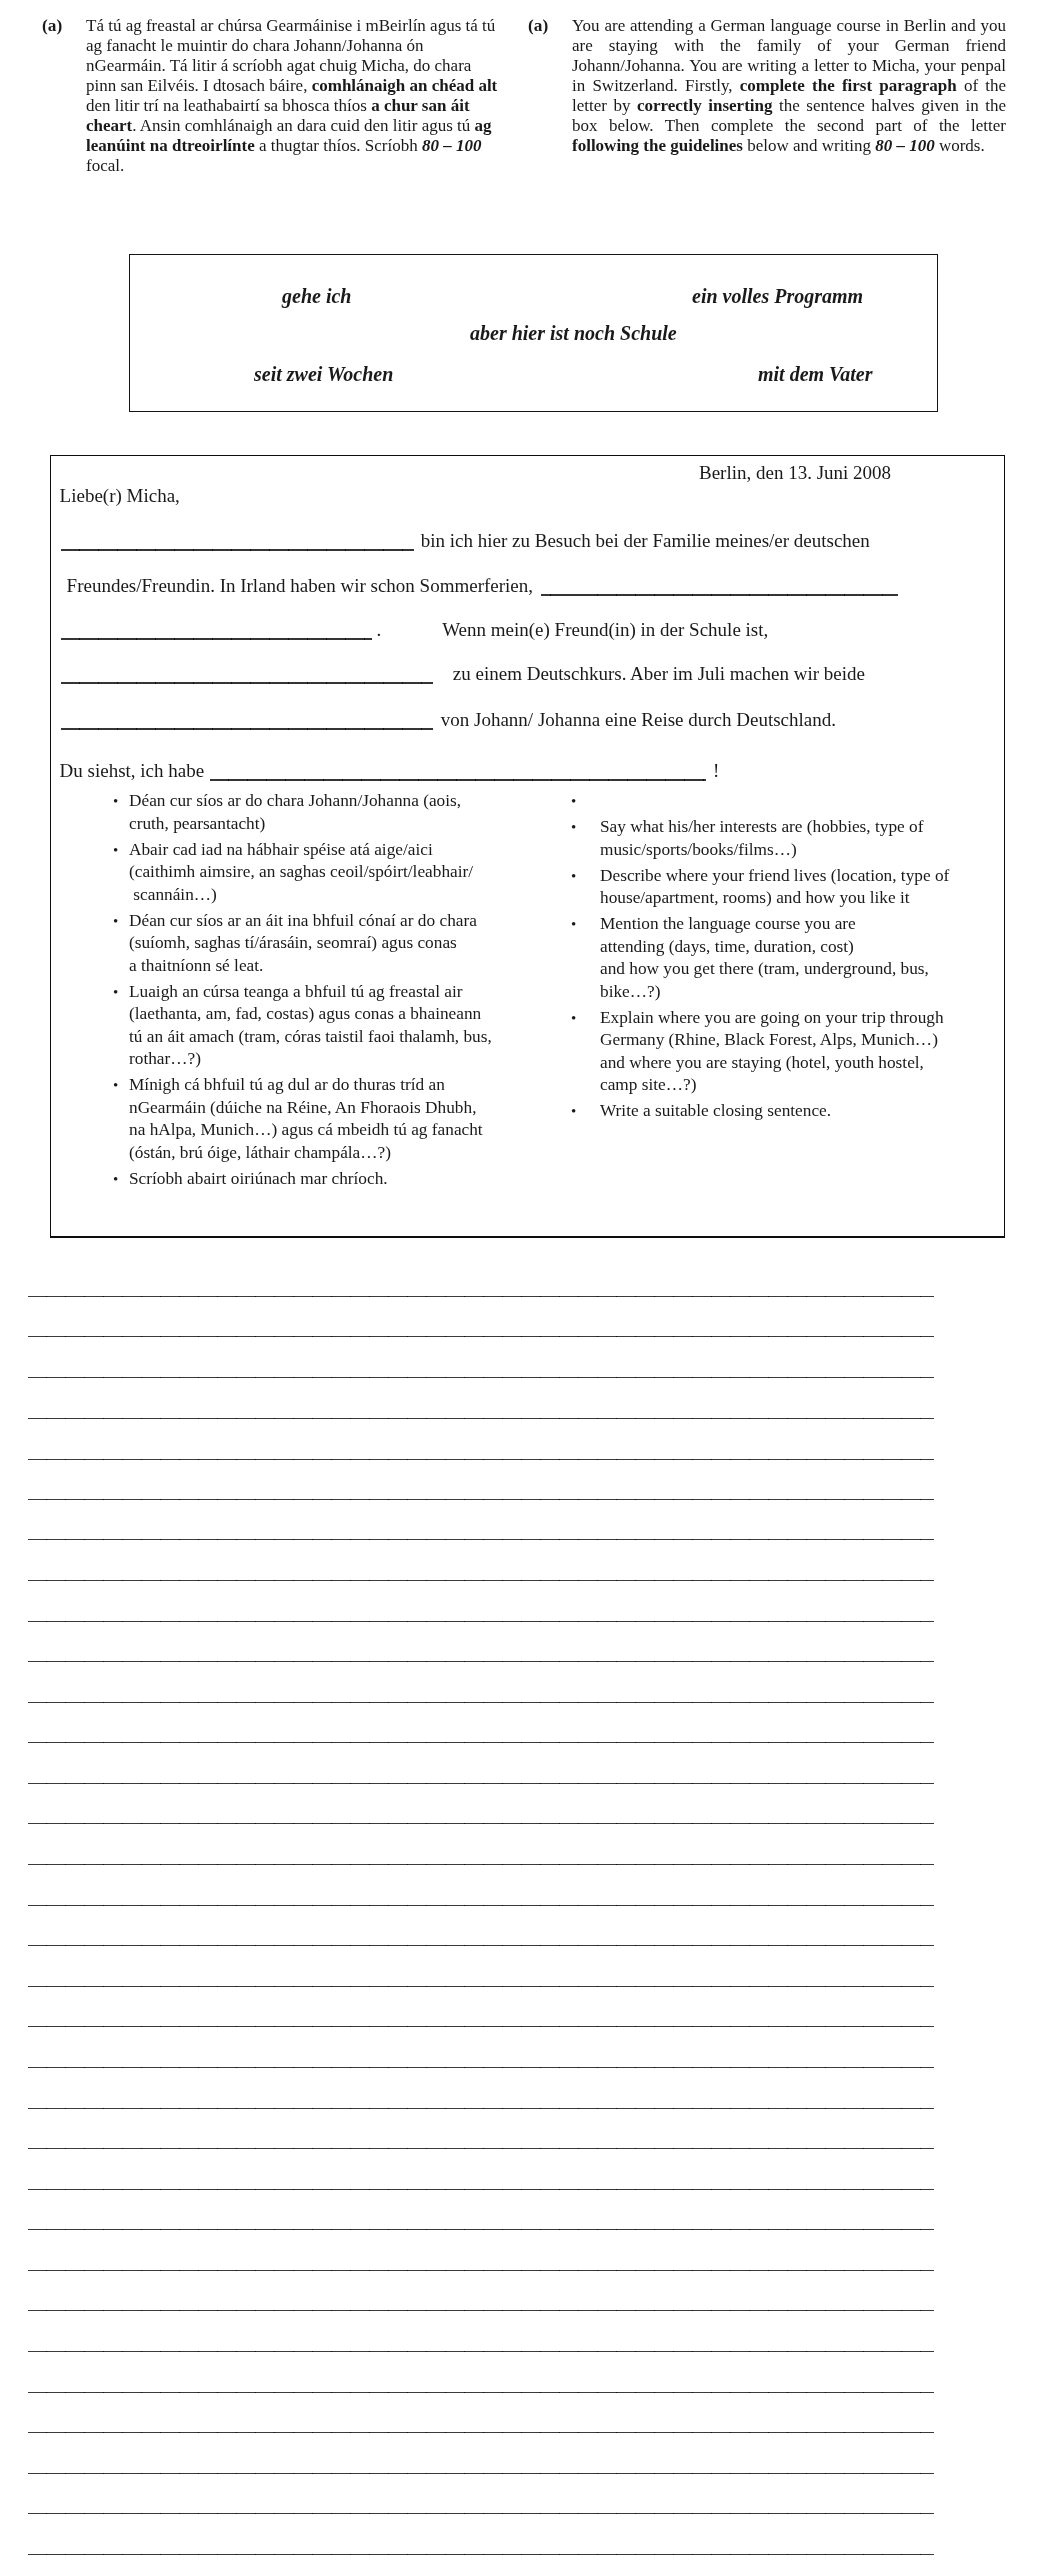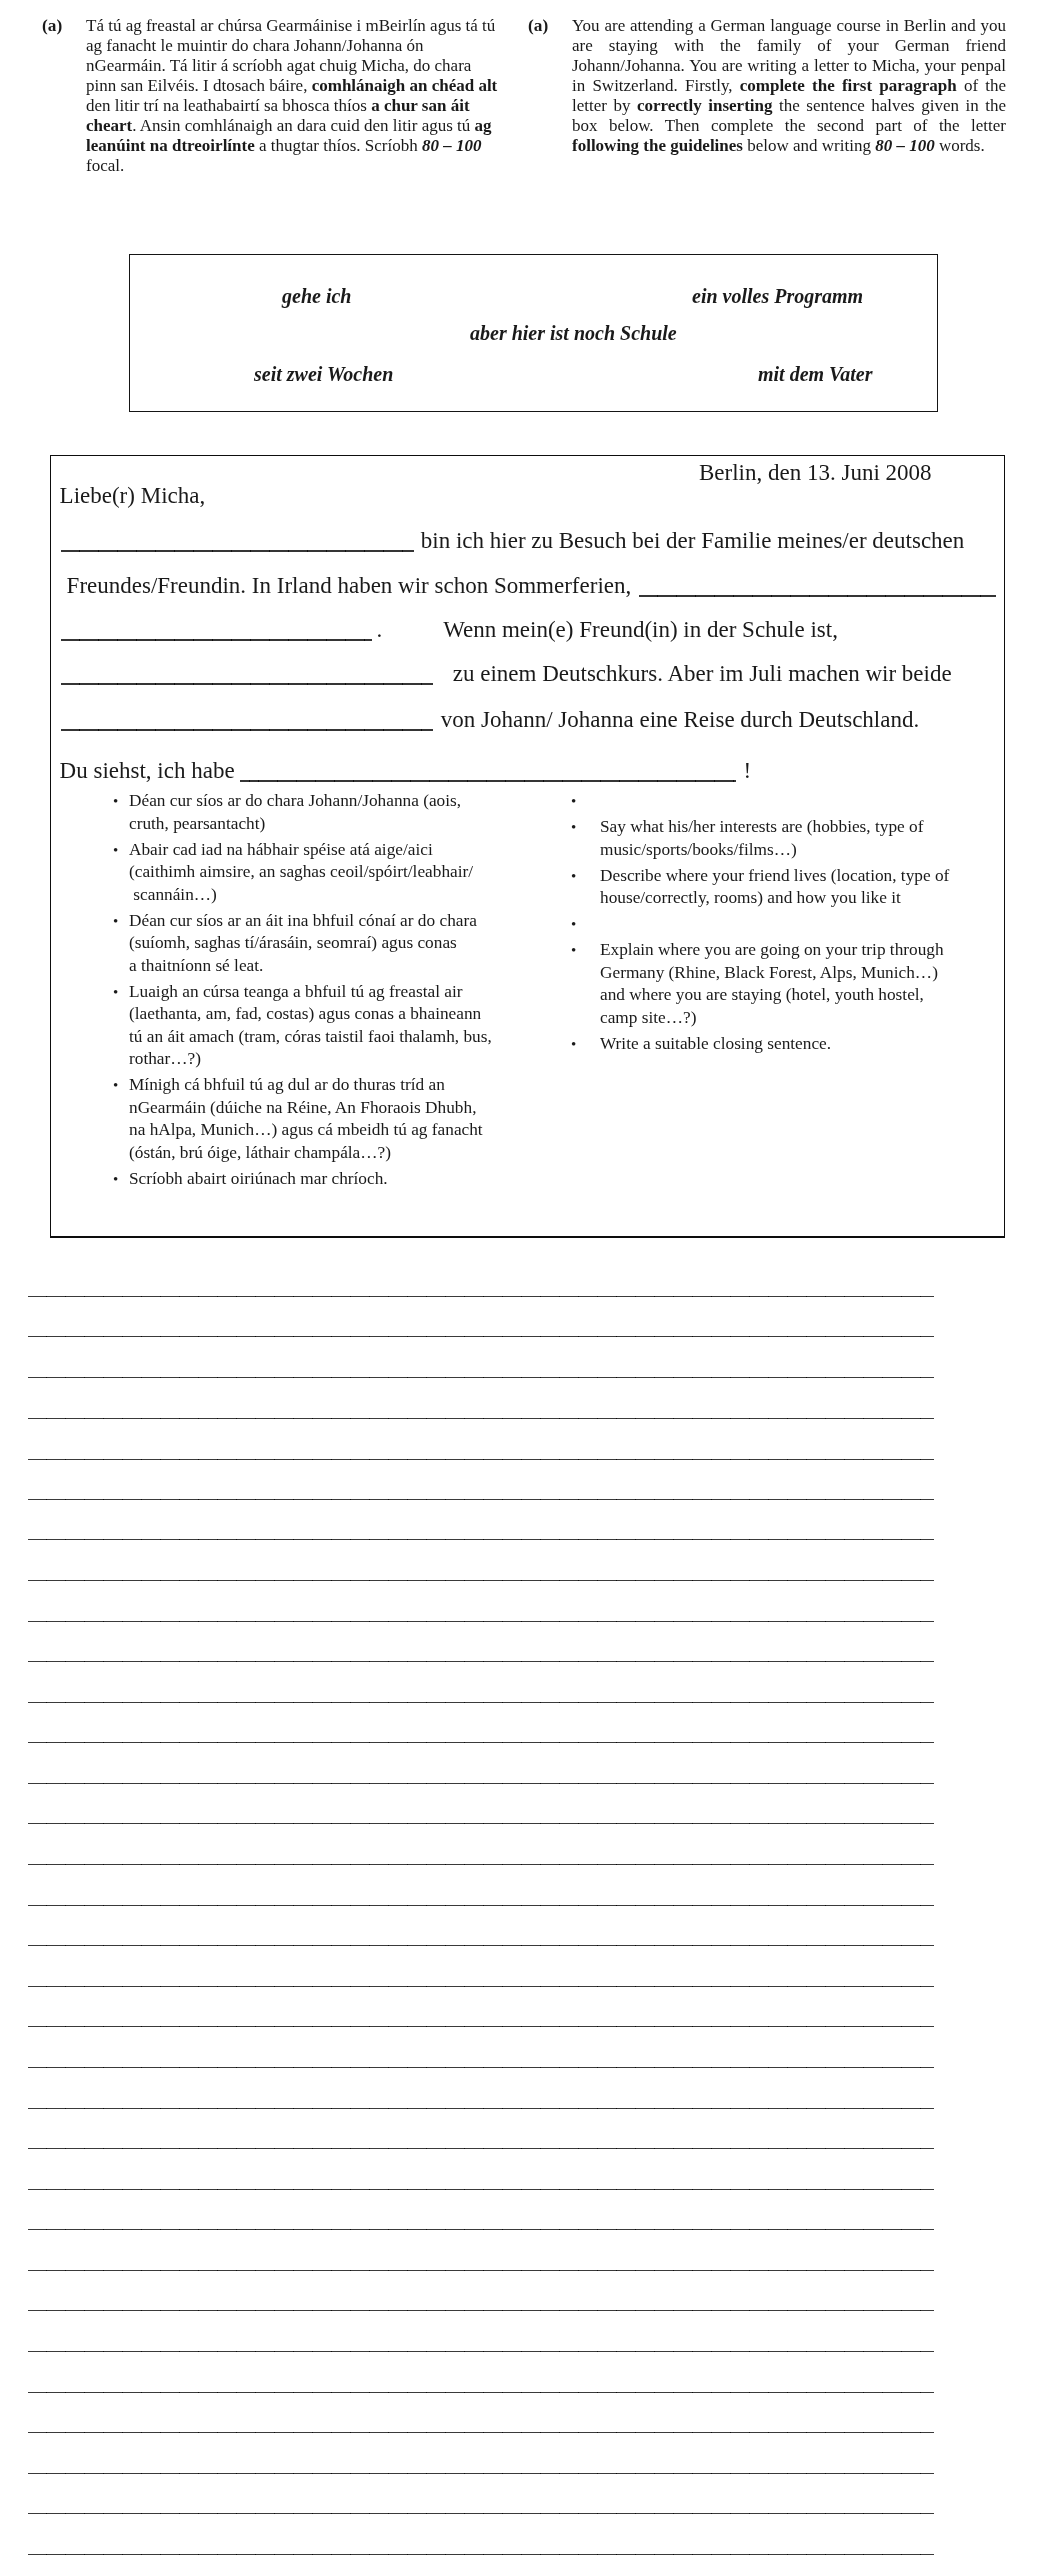--- a/index.html
+++ b/index.html
@@ -47,21 +47,21 @@
     position:absolute;
     left:50px; top:455px;
     width:955px; height:783px;
     border:1.2px solid #0d0d0d;
     border-right-width:1.7px;
     border-bottom-width:2.3px;
     box-sizing:border-box;
   }
   .lrow{
     position:absolute;
-    font-size:23px;
+    font-size:19px;
     line-height:23px;
     white-space:nowrap;
   }
   .blank{
     display:inline-block;
     height:1.2px;
     border:0;
     background-image:repeating-linear-gradient(90deg,#353535 0 9px,#101010 9px 9.5px);
     vertical-align:-3.5px;
   }
@@ -190,24 +190,28 @@
         <span class="dot">•</span>
       </div>
       <div class="bullet-item">
         <span class="dot">•</span>
         <span class="btext">Say what his/her interests are (hobbies, type of
 music/sports/books/films…)</span>
       </div>
       <div class="bullet-item">
         <span class="dot">•</span>
         <span class="btext">Describe where your friend lives (location, type of
-house/correctly, rooms) and how you like it</span>
-      </div>
-      <div class="bullet-item">
-        <span class="dot">•</span>
+house/apartment, rooms) and how you like it</span>
+      </div>
+      <div class="bullet-item">
+        <span class="dot">•</span>
+        <span class="btext">Mention the language course you are
+attending (days, time, duration, cost)
+and how you get there (tram, underground, bus,
+bike…?)</span>
       </div>
       <div class="bullet-item">
         <span class="dot">•</span>
         <span class="btext">Explain where you are going on your trip through
 Germany (Rhine, Black Forest, Alps, Munich…)
 and where you are staying (hotel, youth hostel,
 camp site…?)</span>
       </div>
       <div class="bullet-item">
         <span class="dot">•</span>

